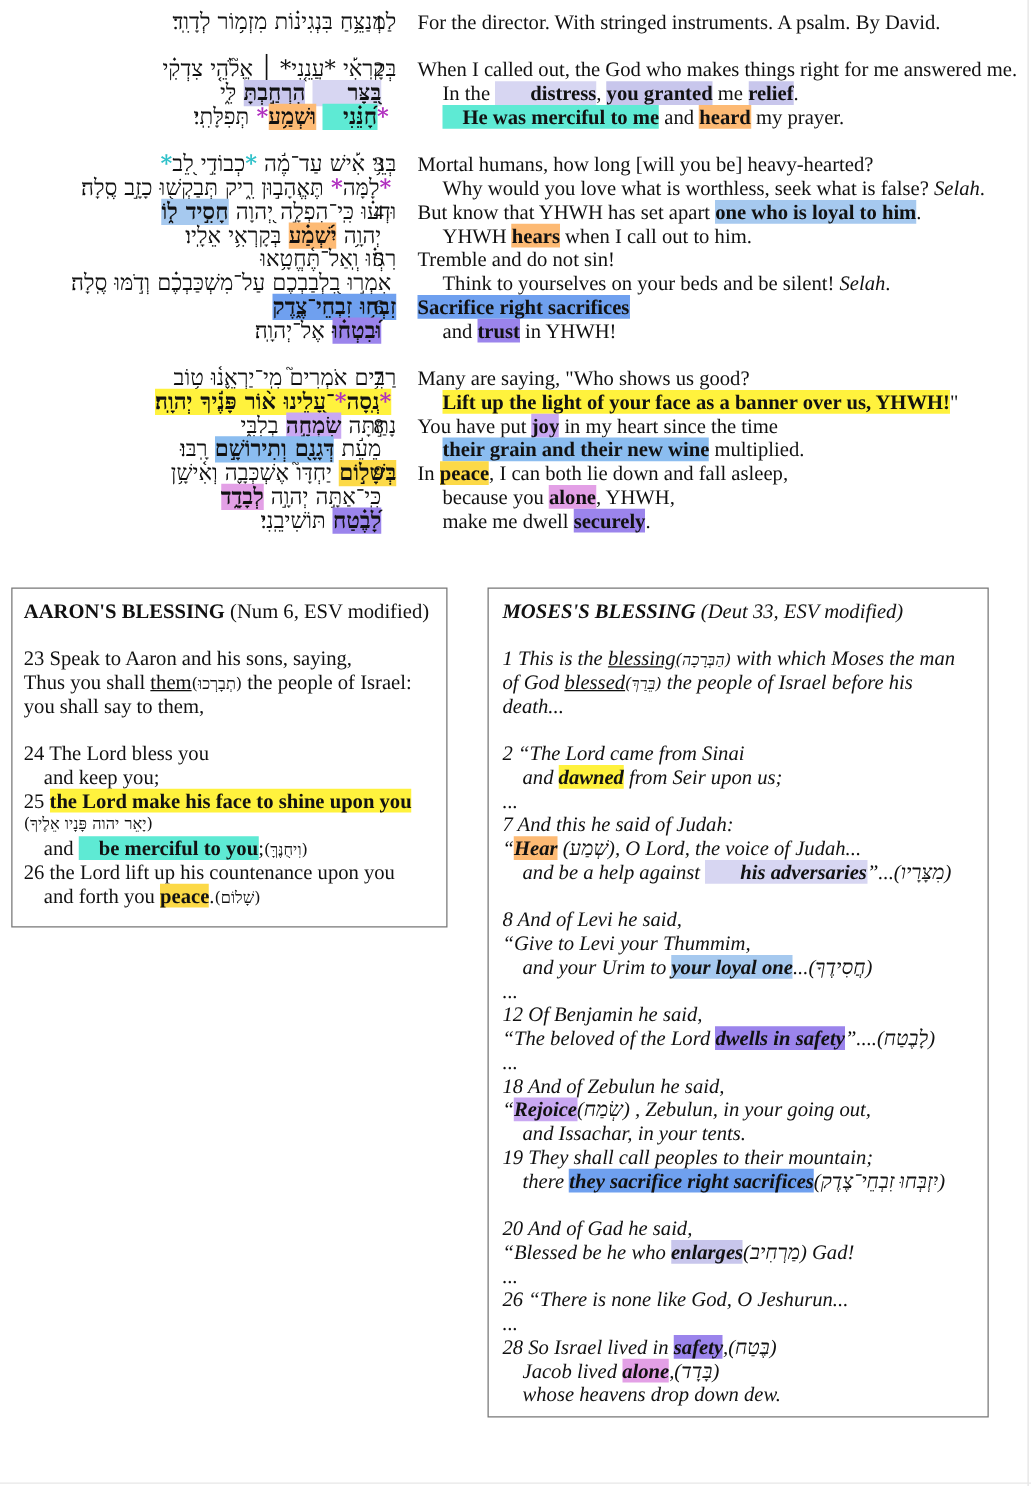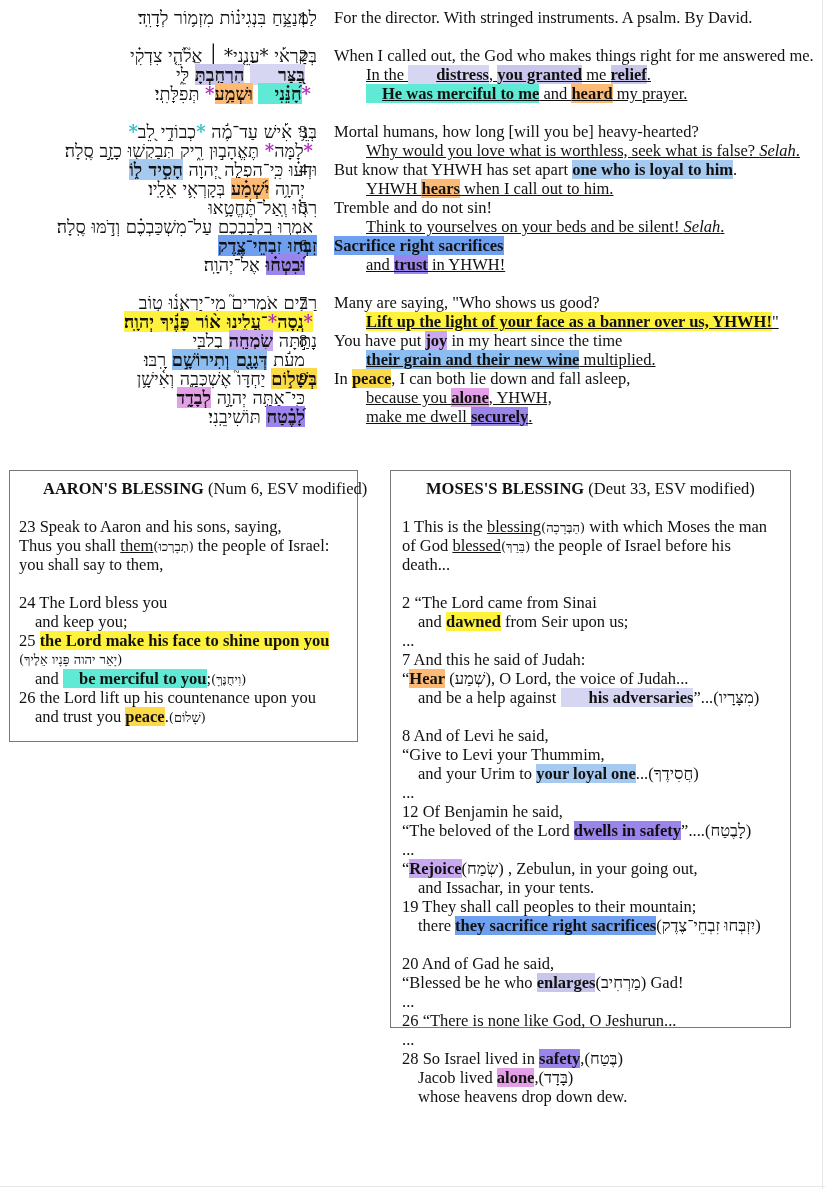--- a/index.html
+++ b/index.html
@@ -12,21 +12,21 @@
   .edge-right { position:absolute; left:822px; top:0; width:1px; height:1189px; background:#e4e4e4; }
   .edge-bottom { position:absolute; left:0; top:1186px; width:825px; height:1px; background:#e8e8e8; }
 
   
   .psalm { position:absolute; left:0; top:0; width:825px; }
   .row { position:absolute; left:0; width:825px; height:19px; line-height:19px; white-space:nowrap; }
   .heb { position:absolute; right:508px; direction:rtl; text-align:center; font-family:"DejaVu Serif", serif; font-size:18px; }
   .heb.ind { right:520px; }
   .vnum { position:absolute; left:296px; width:14px; text-align:center; }
   .eng { position:absolute; left:334px; }
-  .eng.ind { left:366px;text-decoration:underline; }
+  .eng.ind { left:354px; }
   b { font-weight:bold; }
   i { font-style:italic;text-align:center; }
   .star-p { color:#b02fbf; font-weight:bold; }
   .star-c { color:#2fc1c9; font-weight:bold; }
 
   
   .hl-lav { background:#d7d6f2;padding-left:28px; }
   .hl-lav2 { background:#c8c6ec; }
   .hl-yel-l { background:#5eead4;padding-left:16px; }
   .hl-yel { background:#fff23d; }
@@ -35,25 +35,25 @@
   .hl-blue { background:#a6c9ef; }
   .hl-blue2 { background:#8bbdf0; }
   .hl-royal { background:#6fa0ef; }
   .hl-purple { background:#9b84ec;margin-top:12px; }
   .hl-violet { background:#c9a8f2; }
   .hl-pink { background:#e3a0e6; }
 
   
   .box { position:absolute; border:1.5px solid #777; background:#fff; box-sizing:border-box; }
   .aaron { left:9px; top:470px; width:349px; height:272px; padding:8px 9px; }
-  .moses { left:390px; top:470px; width:401px; height:558px; padding:8px 11px; }
+  .moses { left:390px; top:470px; width:401px; height:664px; padding:8px 11px;font-style:italic; }
   .line { height:19px; line-height:19px; white-space:nowrap; }
   .line.ind { padding-left:16px; }
   .gap { height:19px; }
-  .title b { font-weight:bold;margin-left:24px; }
+  .title b { font-weight:bold; }
   .u { text-decoration:underline; }
   .hebi { font-family:"DejaVu Serif", serif; font-size:13px; }
 </style>
 </head>
 <body>
 
 <div class="edge-right"></div>
 <div class="edge-bottom"></div>
 
 <div class="psalm">
@@ -159,21 +159,21 @@
   <div class="line">23 Speak to Aaron and his sons, saying,</div>
   <div class="line"><span>Thus you shall </span><span class="u">them</span><span class="hebi">(תְבָרְכוּ)</span><span>  the people of Israel:</span></div>
   <div class="line">you shall say to them,</div>
   <div class="gap"></div>
   <div class="line">24 The Lord bless you</div>
   <div class="line ind">and keep you;</div>
   <div class="line"><span>25 </span><b class="hl-yel">the Lord make his face to shine upon you</b></div>
   <div class="line hebi" style="font-size:13px">(יָאֵר יהוה פָּנָיו אֵלֶיךָ)</div>
   <div class="line ind"><span>and </span><b class="hl-yel-l">be merciful to you</b><span>;</span><span class="hebi">(וִיחֻנֶּךָּ)</span></div>
   <div class="line">26 the Lord lift up his countenance upon you</div>
-  <div class="line ind"><span>and trust you </span><b class="hl-gold">peace</b><span>.</span><span class="hebi">(שָׁלוֹם)</span></div>
+  <div class="line ind"><span>and forth you </span><b class="hl-gold">peace</b><span>.</span><span class="hebi">(שָׁלוֹם)</span></div>
 </div>
 
 <div class="box moses">
   <div class="line title"><b>MOSES'S BLESSING</b><span> (Deut 33, ESV modified)</span></div>
   <div class="gap"></div>
   <div class="line"><span>1 This is the </span><span class="u">blessing</span><span class="hebi">(הַבְּרָכָה)</span><span>  with which Moses the man</span></div>
   <div class="line"><span>of God </span><span class="u">blessed</span><span class="hebi">(בֵּרַךְ)</span><span>  the people of Israel before his</span></div>
   <div class="line">death...</div>
   <div class="gap"></div>
   <div class="line">2 “The Lord came from Sinai</div>
@@ -183,20 +183,21 @@
   <div class="line"><span>“</span><b class="hl-blue-l">Hear</b><span> (שְׁמַע), O Lord, the voice of Judah...</span></div>
   <div class="line ind"><span>and be a help against </span><b class="hl-lav">his adversaries</b><span>”...(מִצָּרָיו)</span></div>
   <div class="gap"></div>
   <div class="line">8 And of Levi he said,</div>
   <div class="line">“Give to Levi your Thummim,</div>
   <div class="line ind"><span>and your Urim to </span><b class="hl-blue">your loyal one</b><span>...(חֲסִידֶךָ)</span></div>
   <div class="line">...</div>
   <div class="line">12 Of Benjamin he said,</div>
   <div class="line"><span>“The beloved of the Lord </span><b class="hl-purple">dwells in safety</b><span>”....(לָבֶטַח)</span></div>
   <div class="line">...</div>
+  <div class="line">18 And of Zebulun he said,</div>
   <div class="line"><span>“</span><b class="hl-violet">Rejoice</b><span>(שְׂמַח) , Zebulun, in your going out,</span></div>
   <div class="line ind">and Issachar, in your tents.</div>
   <div class="line">19 They shall call peoples to their mountain;</div>
   <div class="line ind"><span>there </span><b class="hl-royal">they sacrifice right sacrifices</b><span>(יִזְבְּחוּ זִבְחֵי־צֶדֶק)</span></div>
   <div class="gap"></div>
   <div class="line">20 And of Gad he said,</div>
   <div class="line"><span>“Blessed be he who </span><b class="hl-lav2">enlarges</b><span>(מַרְחִיב)  Gad!</span></div>
   <div class="line">...</div>
   <div class="line">26 “There is none like God, O Jeshurun...</div>
   <div class="line">...</div>

